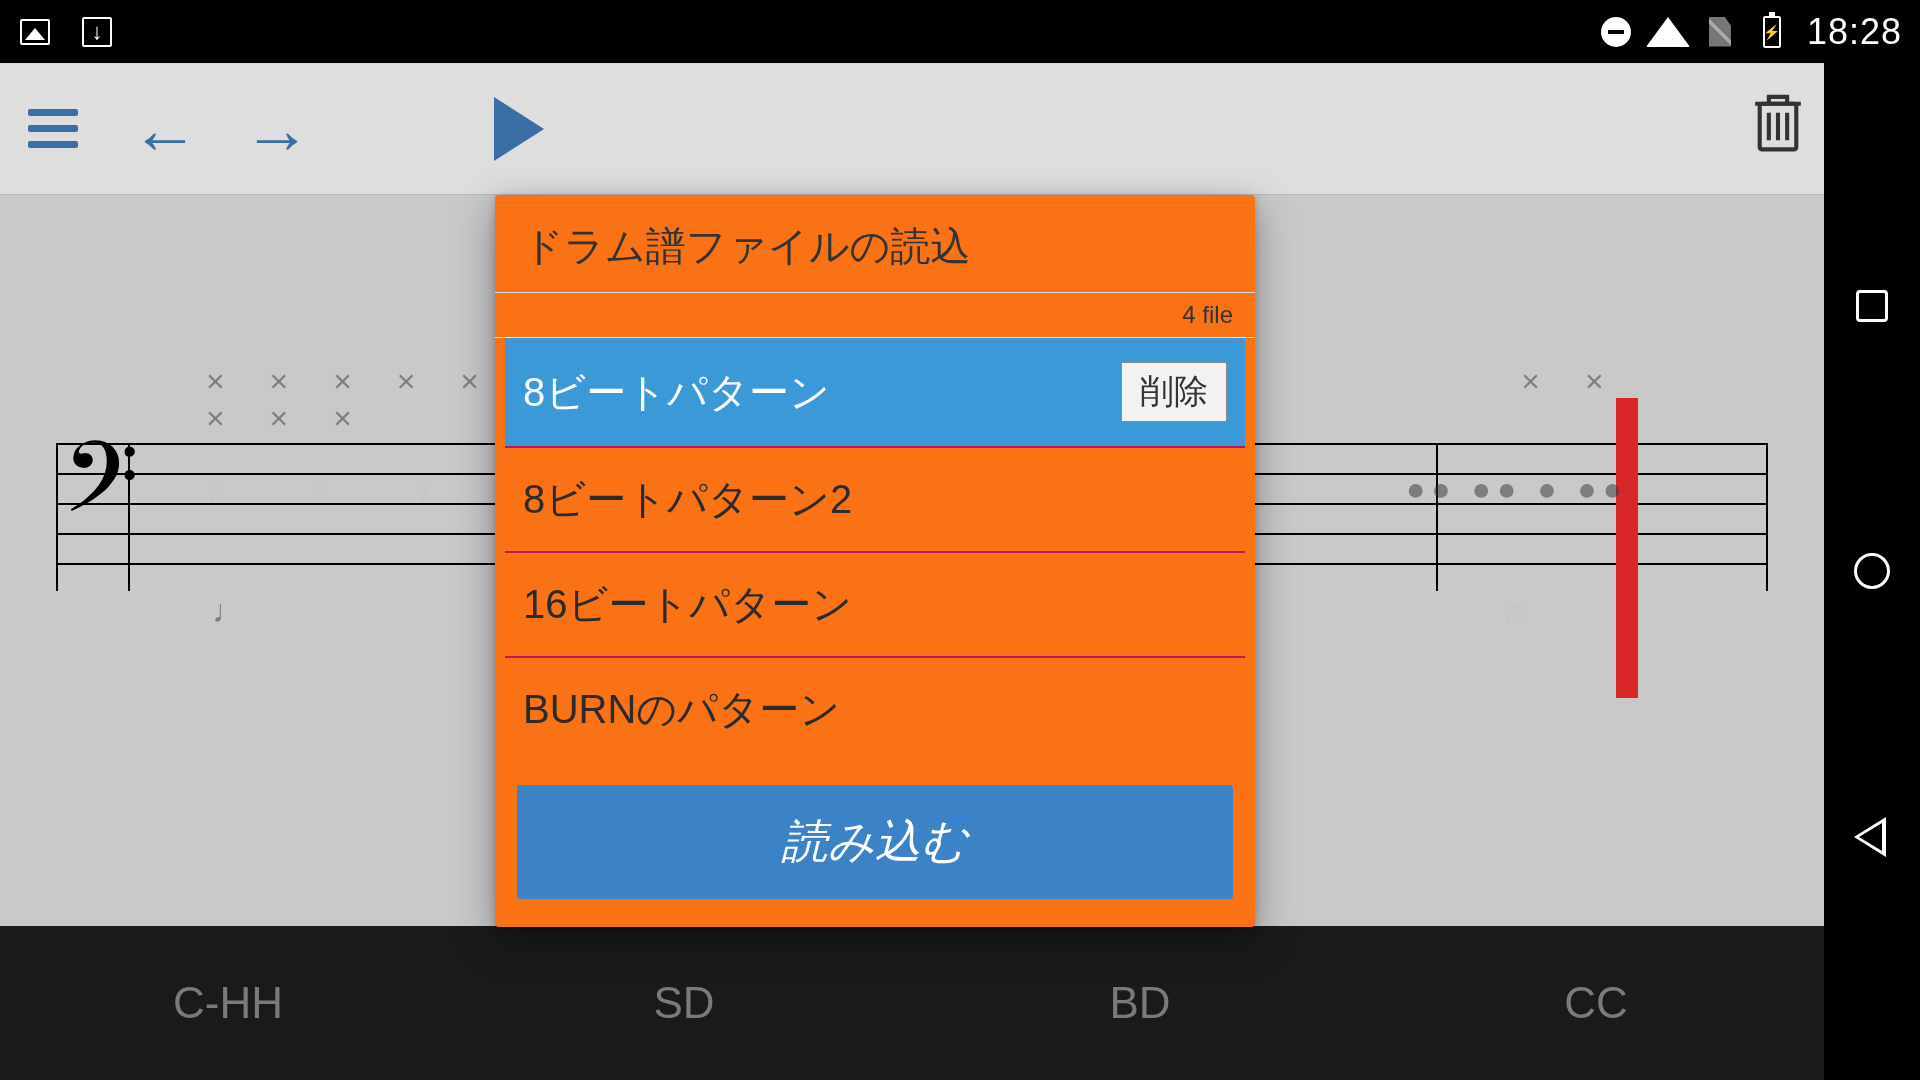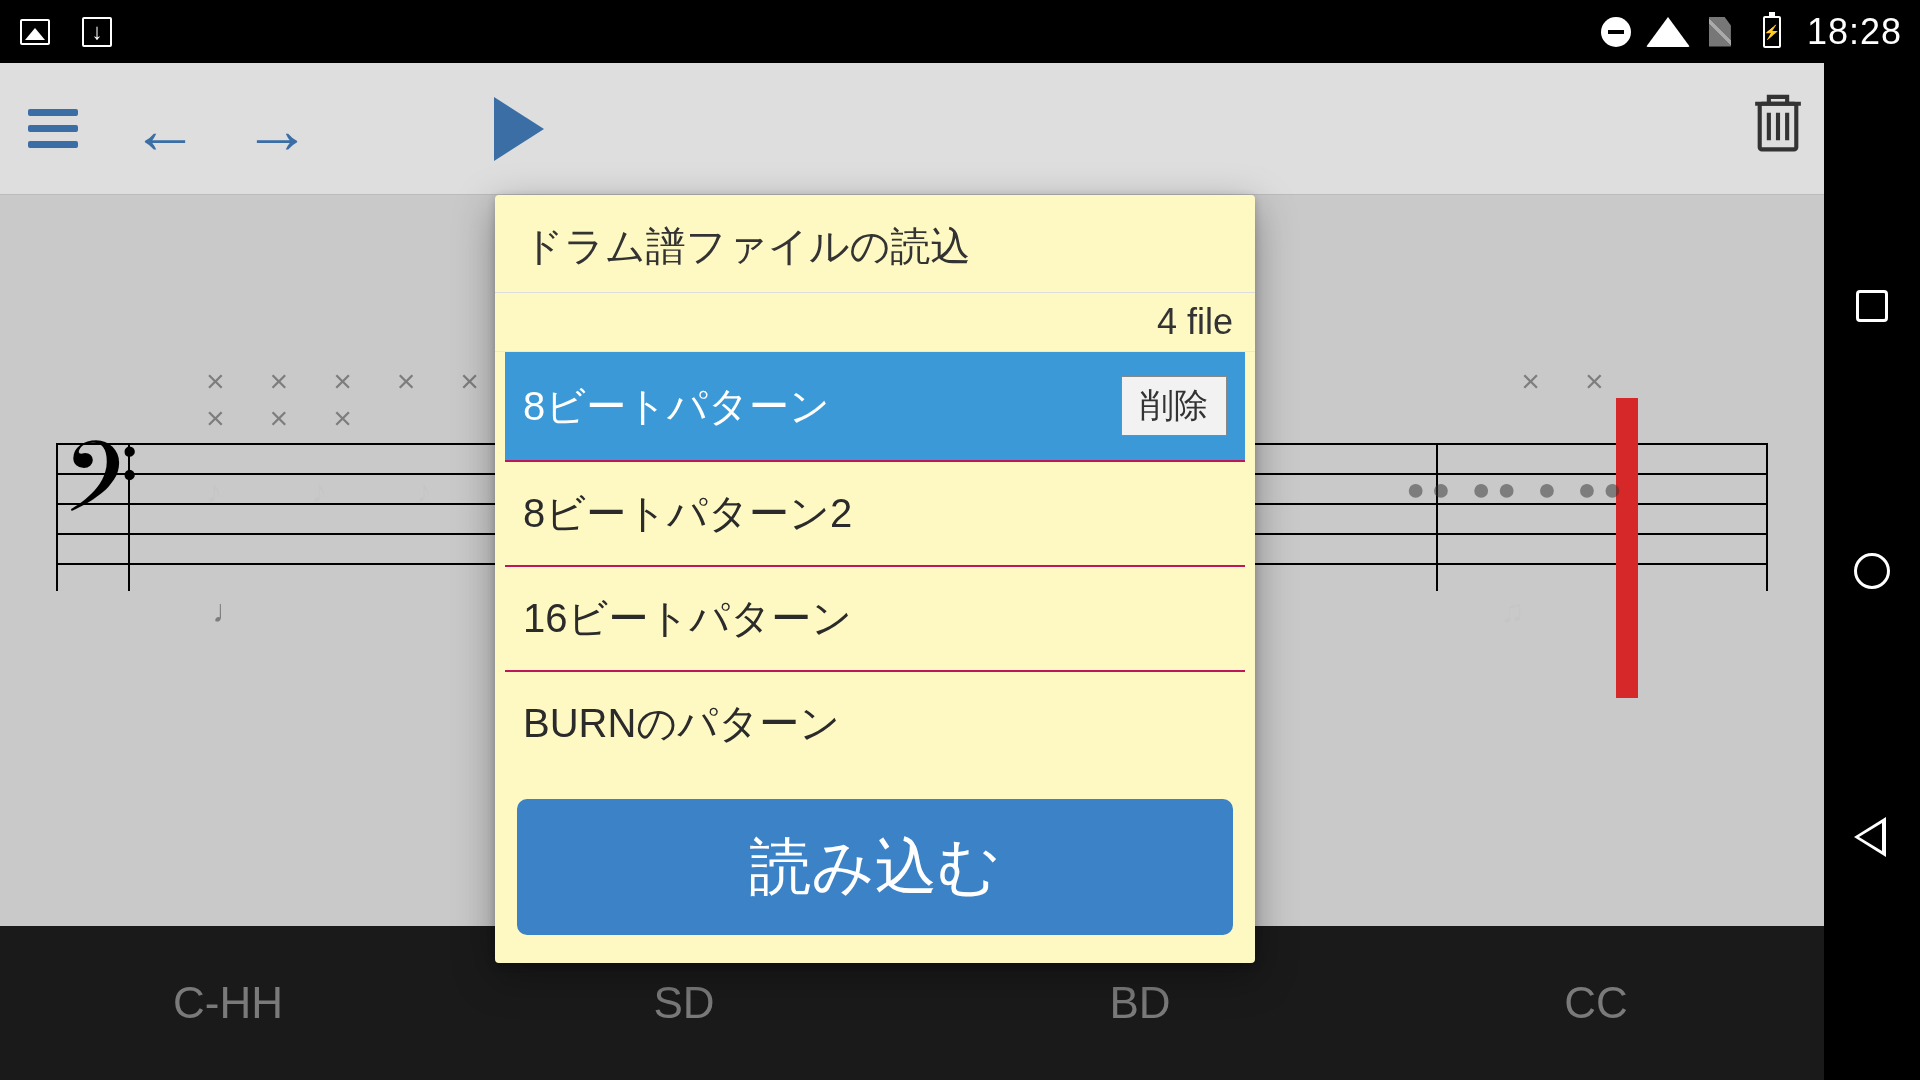--- a/index.html
+++ b/index.html
@@ -54,28 +54,28 @@
   .notebeams{position:absolute;top:70px;left:100px;right:100px;height:340px;color:#333;font-size:32px;opacity:0.5;}
   .clef{position:absolute;left:6px;top:136px;font-size:120px;line-height:1;}
   .ghost{color:#c3c3c3;}
 
   
   .drumrow{position:absolute;left:0;right:0;bottom:0;height:154px;background:#1a1a1a;display:flex;}
   .drumcell{flex:1;display:flex;align-items:center;justify-content:center;font-size:44px;font-weight:500;color:#7a7a7a;}
 
   
   .dlg-scrim{position:absolute;inset:0;}
-  .dialog{position:absolute;left:495px;top:132px;width:760px;background:#fef9c3;border-radius:4px;box-shadow:0 12px 40px rgba(0,0,0,0.35),0 2px 8px rgba(0,0,0,0.2);padding-bottom:28px;}
+  .dialog{position:absolute;left:495px;top:132px;width:760px;background:#f97316;border-radius:4px;box-shadow:0 12px 40px rgba(0,0,0,0.35),0 2px 8px rgba(0,0,0,0.2);padding-bottom:28px;}
   .dlg-title{font-size:40px;padding:24px 28px 18px 28px;color:#333;border-bottom:1px solid #ddd;}
-  .dlg-sub{font-size:36px;color:#333;text-align:right;padding:8px 22px 8px 22px;border-bottom:1px solid #e8e8e8;}
+  .dlg-sub{font-size:24px;color:#333;text-align:right;padding:8px 22px 8px 22px;border-bottom:1px solid #e8e8e8;}
   .dlg-list{padding:0 10px;}
   .dlg-row{display:flex;align-items:center;justify-content:space-between;padding:24px 18px;border-bottom:2px solid #be185d;font-size:40px;color:#2b2b2b;}
   .dlg-row.selected{background:#3b99d8;color:#fff;}
   .del-btn{background:#f2f2f2;border:1px solid #888;font-size:34px;padding:6px 18px;color:#333;}
-  .dlg-action{margin:24px 22px 0 22px;background:#3b82c7;color:#fff;font-size:62px;text-align:center;padding:26px 0;border-radius:10px;}
+  .dlg-action{margin:24px 22px 0 22px;background:#3b82c7;color:#fff;font-size:46px;text-align:center;padding:26px 0;border-radius:3px;font-style:italic;}
 </style>
 </head>
 <body>
 
 <div class="viewport">
 
   <div class="status-bar">
     <div class="status-left">
       <div class="stat-ic">
           <div class="img-ic"></div>

